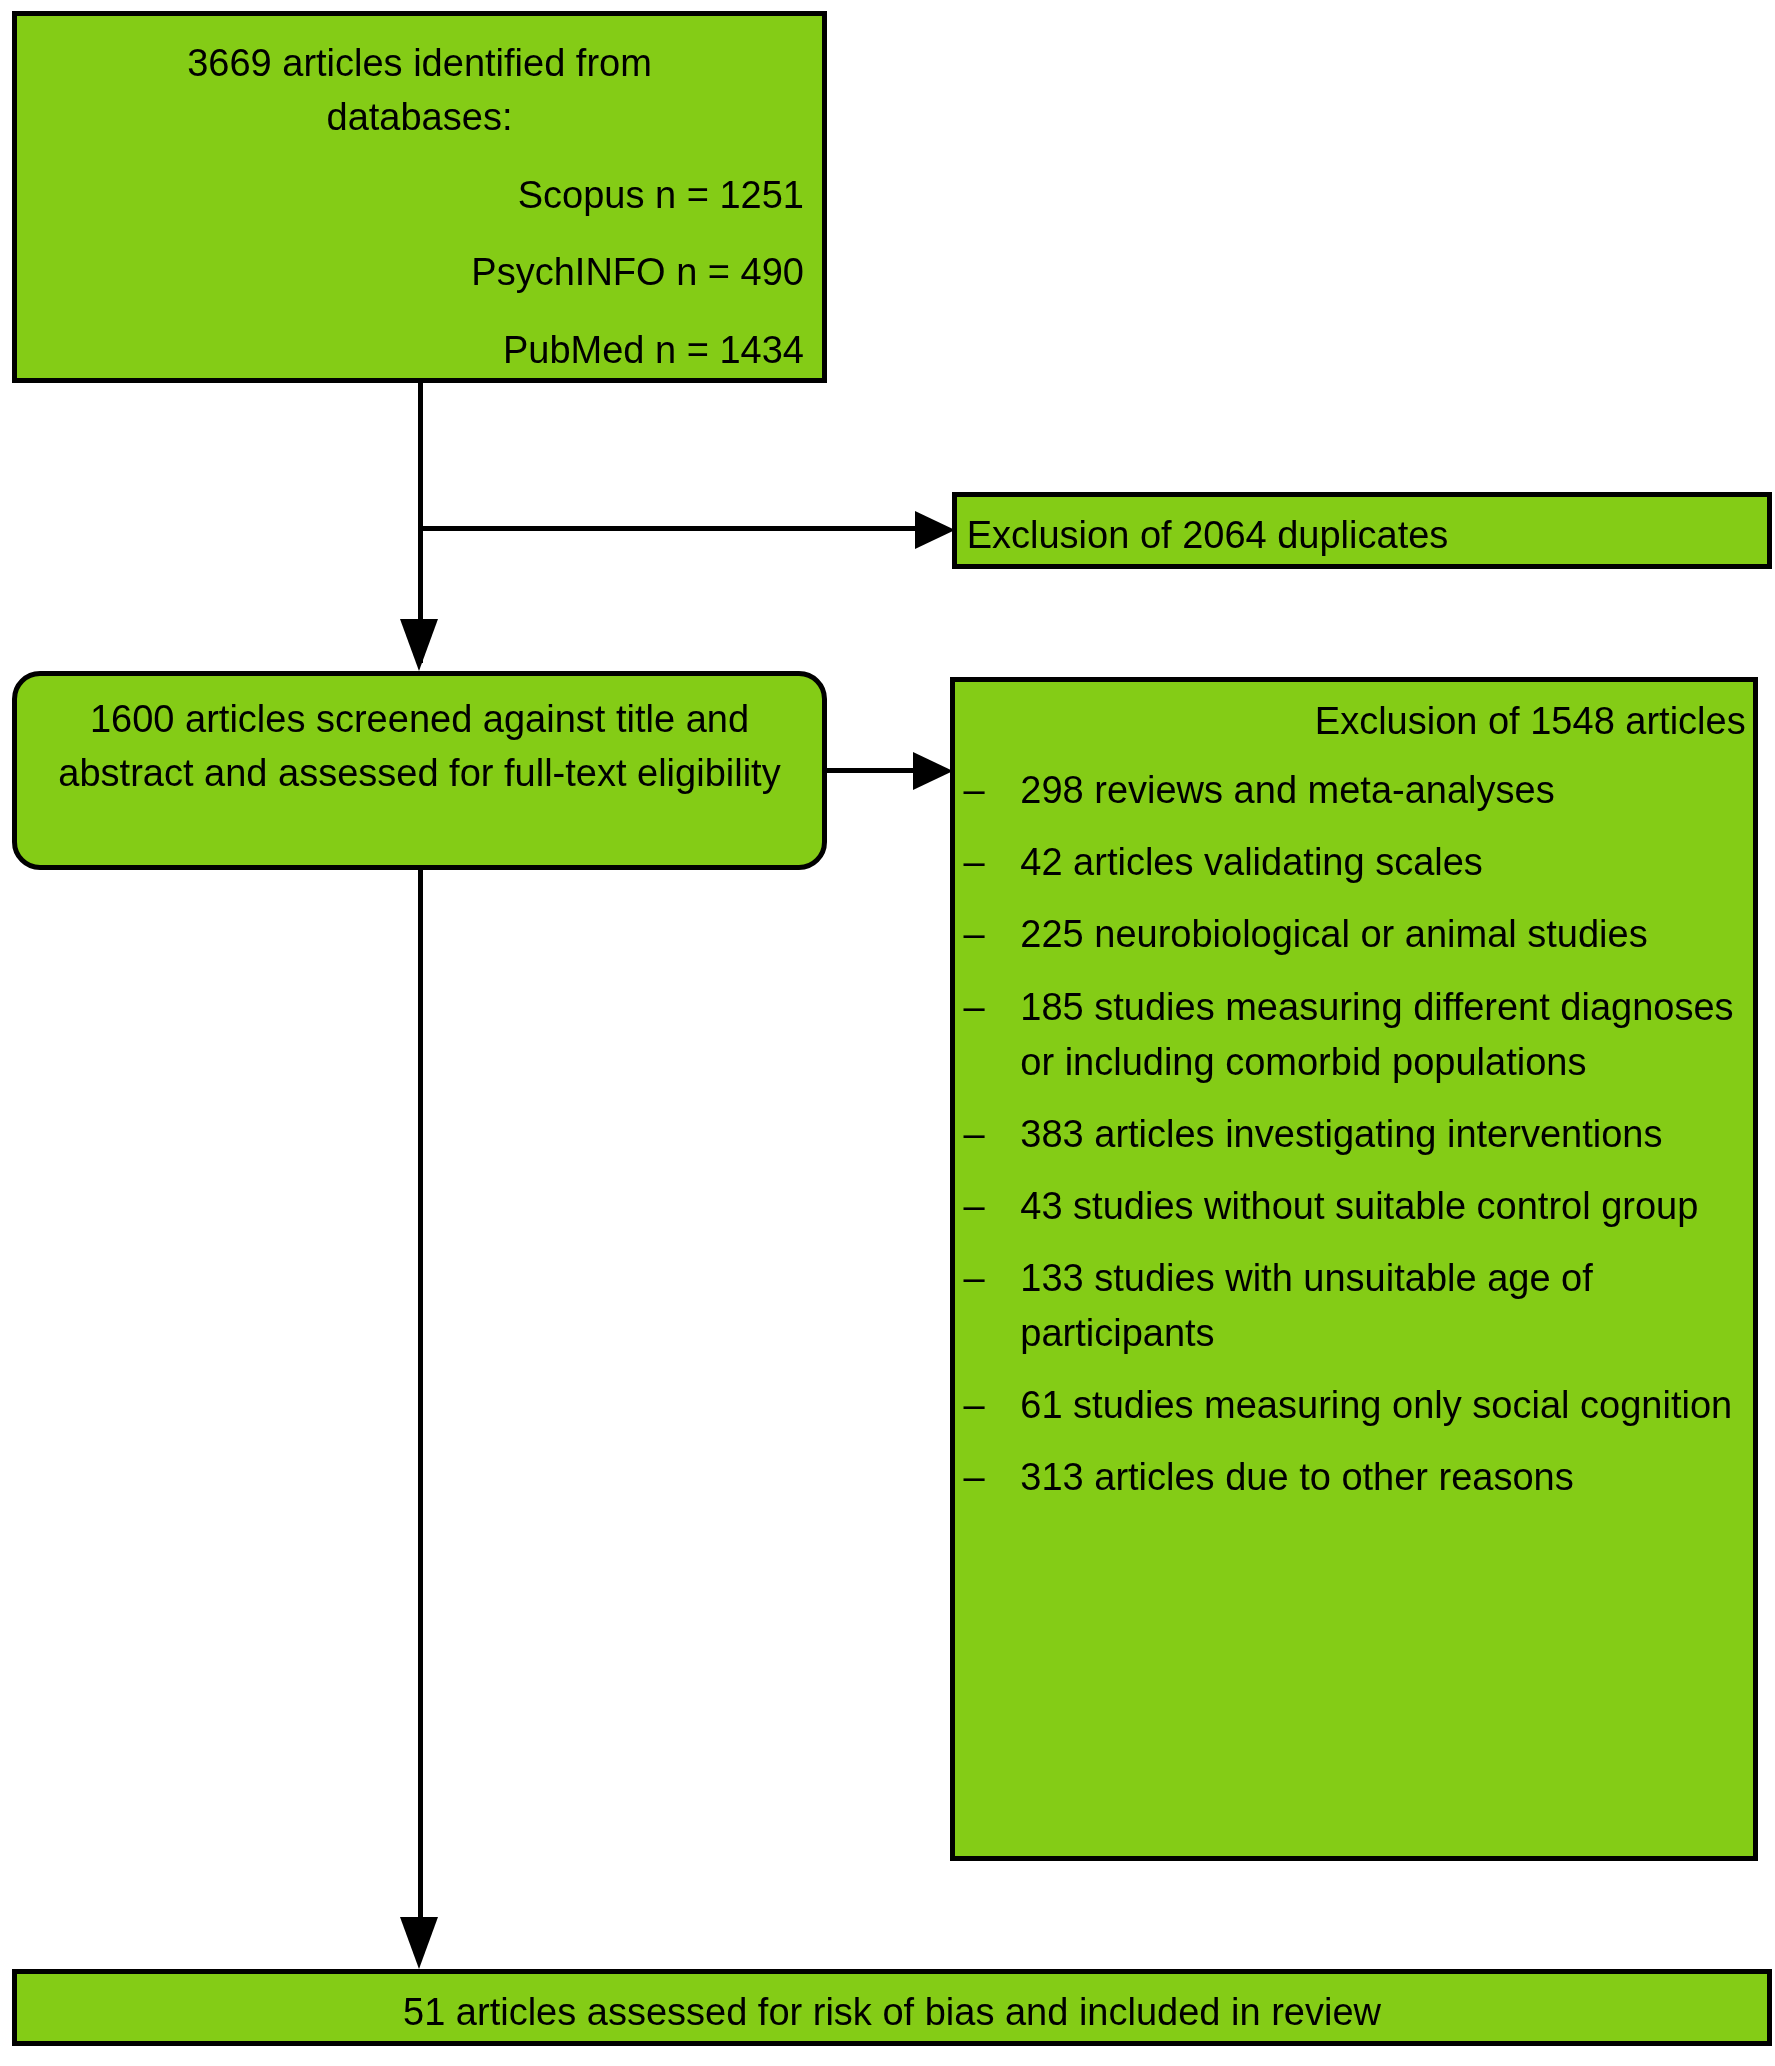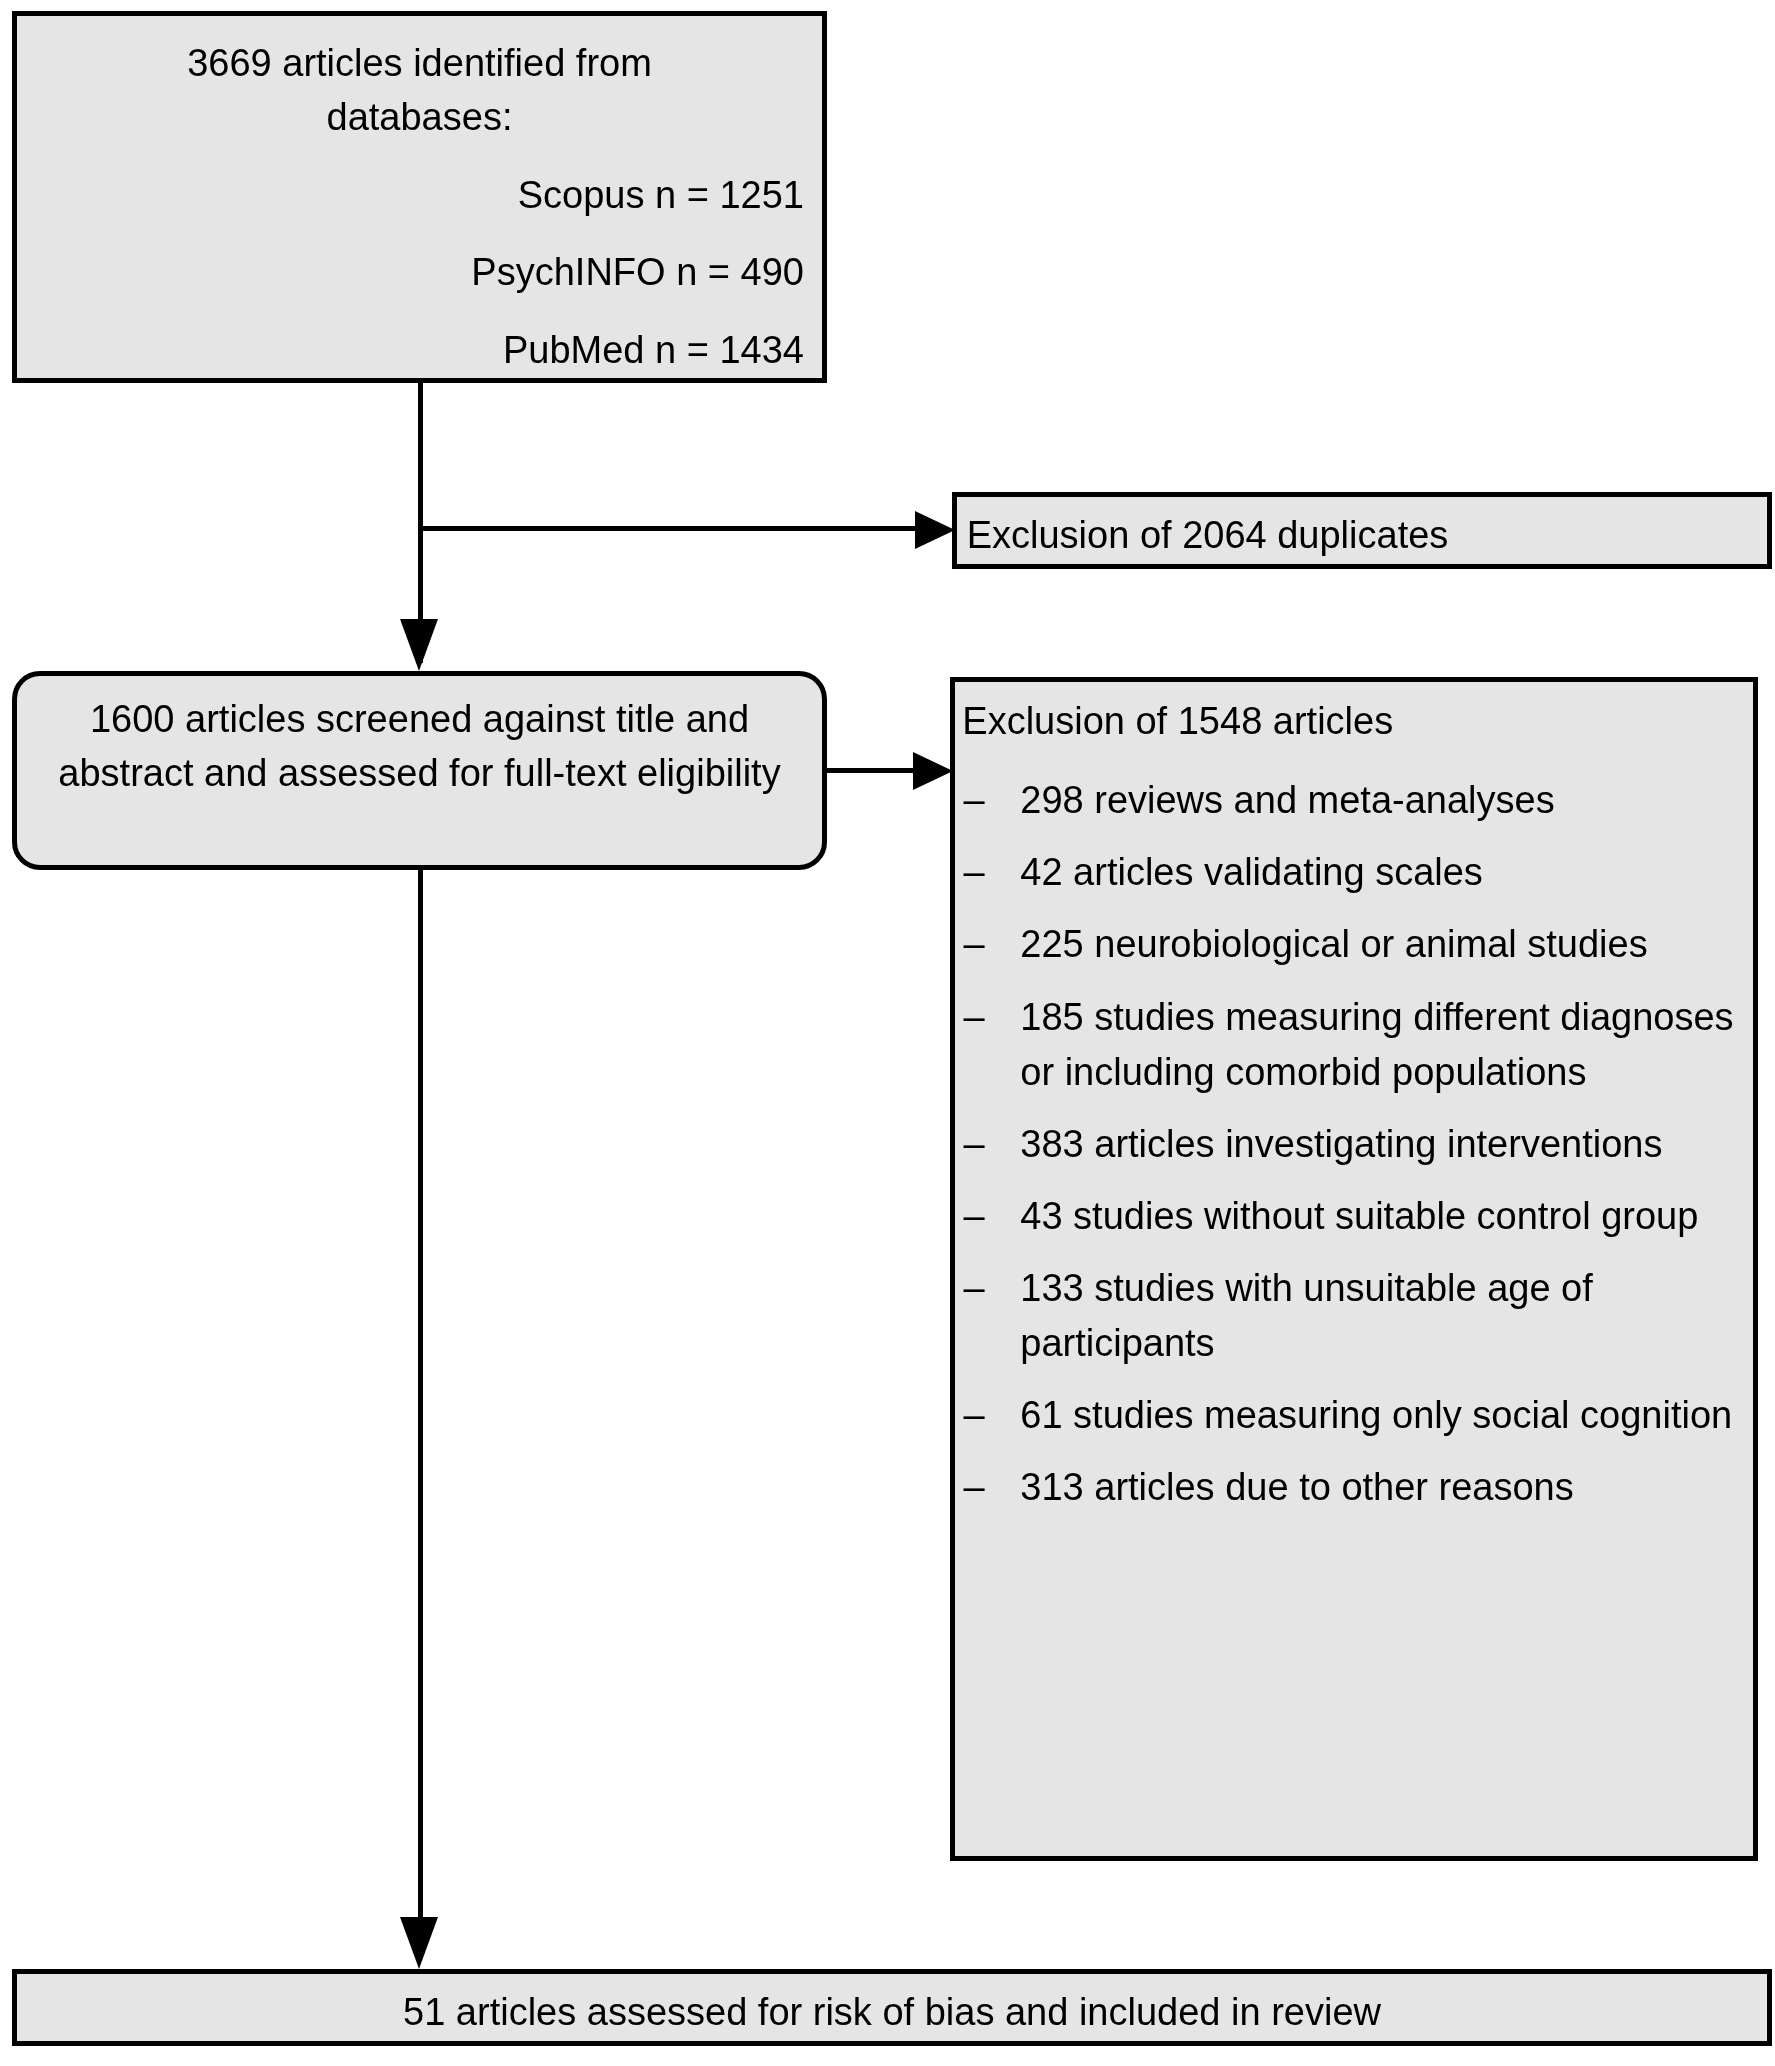--- a/index.html
+++ b/index.html
@@ -16,21 +16,21 @@
     position: relative;
     width: 1776px;
     height: 2066px;
     background: #ffffff;
     overflow: hidden;
   }
   .box {
     position: absolute;
     box-sizing: border-box;
     border: 5.4px solid #000000;
-    background: #e5e5e5;
+    background: #84cc16;
   }
   .box-text {
     font-size: 38px;
     line-height: 1.42;
     color: #000000;
   }
 
   
   #box-identification {
     left: 12px;
@@ -70,21 +70,22 @@
     top: 677px;
     width: 808px;
     height: 1184px;
     padding: 13.3px 7.3px 0 7.3px;
     text-align: left;
   }
   #box-exclusions .excl-title {
     display: block;
     font-size: 38px;
     line-height: 1.42;
-    margin-bottom: 24px;
+    margin-bottom: 14px;
+    text-align: right;
   }
   .excl-list {
     list-style: none;
     margin: 0;
     padding: 0;
   }
   .excl-item {
     position: relative;
     padding-left: 58px;
     font-size: 38px;

